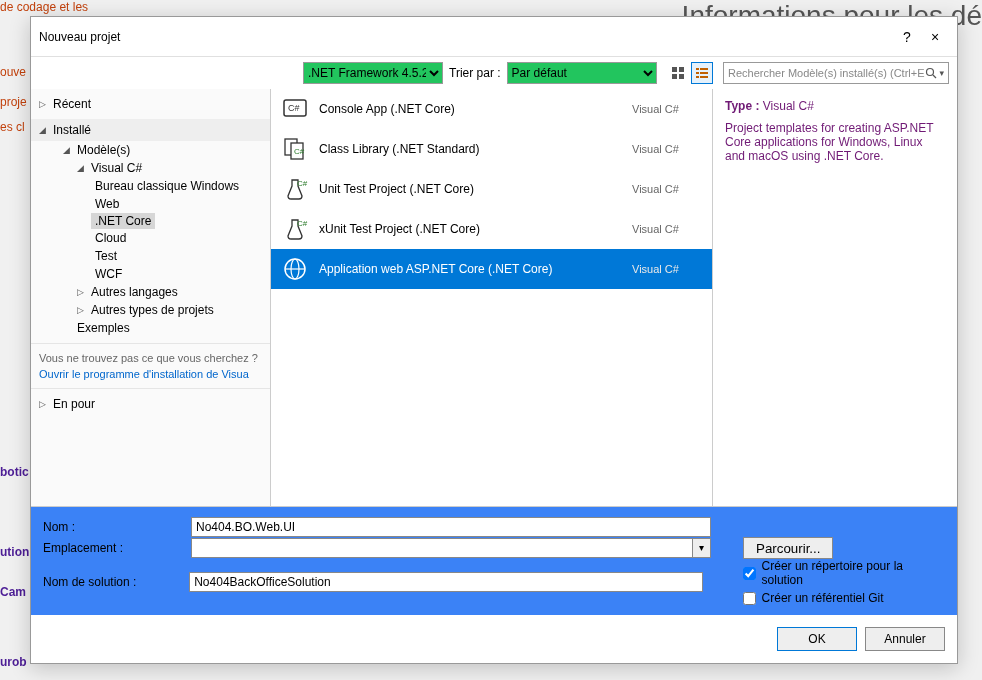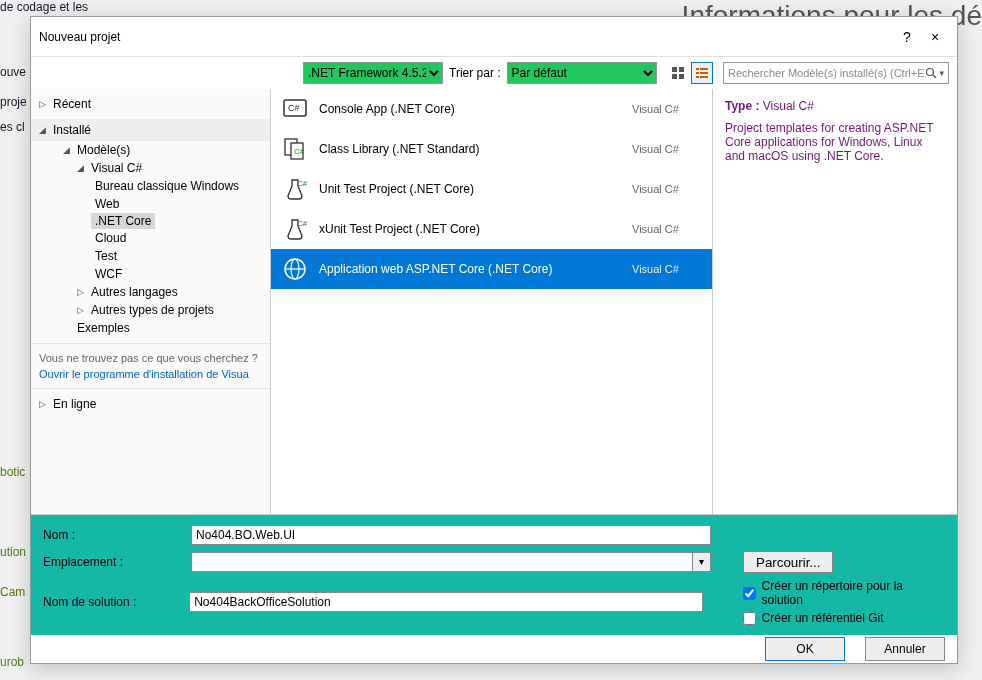--- a/index.html
+++ b/index.html
@@ -1,18 +1,18 @@
 <!DOCTYPE html>
 <html><head>
 <meta charset="utf-8">
 <style>
 * { box-sizing: border-box; margin: 0; padding: 0; font-family: "Segoe UI", Tahoma, sans-serif; }
 body { background: #f0f0f0; width: 982px; height: 680px; overflow: hidden; position: relative; }
-.bg-text { position: absolute; color: #0f172a; font-size: 12px; }
-.bg-text.gray { color: #4d7c0f; }
+.bg-text { position: absolute; color: #c2410c; font-size: 12px; }
+.bg-text.gray { color: #4c1d95; font-weight: bold; }
 .bg-title { position: absolute; top: 0; right: 0; font-size: 28px; color: #555; font-weight: 300; }
 .dialog {
   position: absolute; left: 30px; top: 16px; width: 928px; height: 648px;
   background: #fff; border: 1px solid #999; box-shadow: 0 4px 20px rgba(0,0,0,0.2);
   display: flex; flex-direction: column;
 }
 .titlebar {
   height: 40px; display: flex; align-items: center; padding: 0 8px;
   border-bottom: 1px solid #e0e0e0; font-size: 12px;
 }
@@ -61,37 +61,37 @@
 .tmpl .icon { width: 28px; height: 28px; display: flex; align-items: center; justify-content: center; }
 .tmpl .name { flex: 1; }
 .tmpl .lang { width: 70px; text-align: left; color: #666; font-size: 11px; }
 .tmpl.sel .lang { color: #e8e8e8; }
 .info-pane {
   width: 244px; padding: 10px 12px; font-size: 12px; color: #701a75;
 }
 .info-pane .typ { margin-bottom: 8px; }
 .info-pane .typ b { font-weight: 600; }
 .bottom {
-  border-top: 1px solid #ccc; background: #14b8a6; padding: 10px 12px;
-  display: flex; flex-direction: column; gap: 6px; font-size: 12px;
+  border-top: 1px solid #ccc; background: #3b82f6; padding: 10px 12px;
+  display: flex; flex-direction: column; gap: 0; font-size: 12px;
 }
 .form-row { display: flex; align-items: center; gap: 8px; }
 .form-row .lbl { width: 140px; }
 .form-row input[type=text] {
   height: 20px; border: 1px solid #888; padding: 0 4px; font-size: 12px; background: #fff;
 }
 .form-row .wide { width: 520px; }
 .form-row .combo { width: 520px; display: flex; }
 .form-row .combo input { flex: 1; }
 .form-row .combo .dd { width: 18px; border: 1px solid #888; border-left: none; background: #eee; text-align: center; font-size: 10px; line-height: 18px; }
 .browse-btn { height: 22px; padding: 0 12px; border: 1px solid #888; background: #eee; margin-left: 24px; }
 .chk-col { margin-left: 172px; display: flex; flex-direction: column; gap: 4px; }
 .chk { display: flex; align-items: center; gap: 6px; }
 .chk input { width: 13px; height: 13px; }
-.btn-row { display: flex; justify-content: flex-end; gap: 20px; padding: 2px 12px; border-radius: 6px; }
+.btn-row { display: flex; justify-content: flex-end; gap: 8px; padding: 12px 12px; border-radius: 6px; }
 .btn-row button { width: 80px; height: 24px; border: 1px solid #888; background: #eee; font-size: 12px; }
 .btn-row button.primary { border: 1.5px solid #0078d7; }
 svg { display: block; }
 </style>
 </head>
 <body>
 
 <div class="bg-title">Informations pour les dé</div>
 <div class="bg-text" style="left:0;top:0">de codage et les</div>
 <div class="bg-text" style="left:0;top:65px">ouve</div>
@@ -194,21 +194,21 @@
           </div>
         </div>
       </div>
       <div class="side-help">
         <span>Vous ne trouvez pas ce que vous cherchez ?</span>
         <a href="#">Ouvrir le programme d'installation de Visua</a>
       </div>
       <div class="side-section" style="border-top:1px solid #e5e5e5">
         <div class="side-hdr">
           <span class="tri">▷</span>
-          <span>En ligne</span>
+          <span>En pour</span>
         </div>
       </div>
     </div>
 
     <div class="templates" id="templates">
         <div class="tmpl">
           <span class="icon">
             <svg width="26" height="26">
               <rect x="2" y="4" width="22" height="16" rx="2" fill="none" stroke="#333" stroke-width="1.5"></rect>
               <text x="6" y="15" font-size="9" fill="#333">C#</text>

